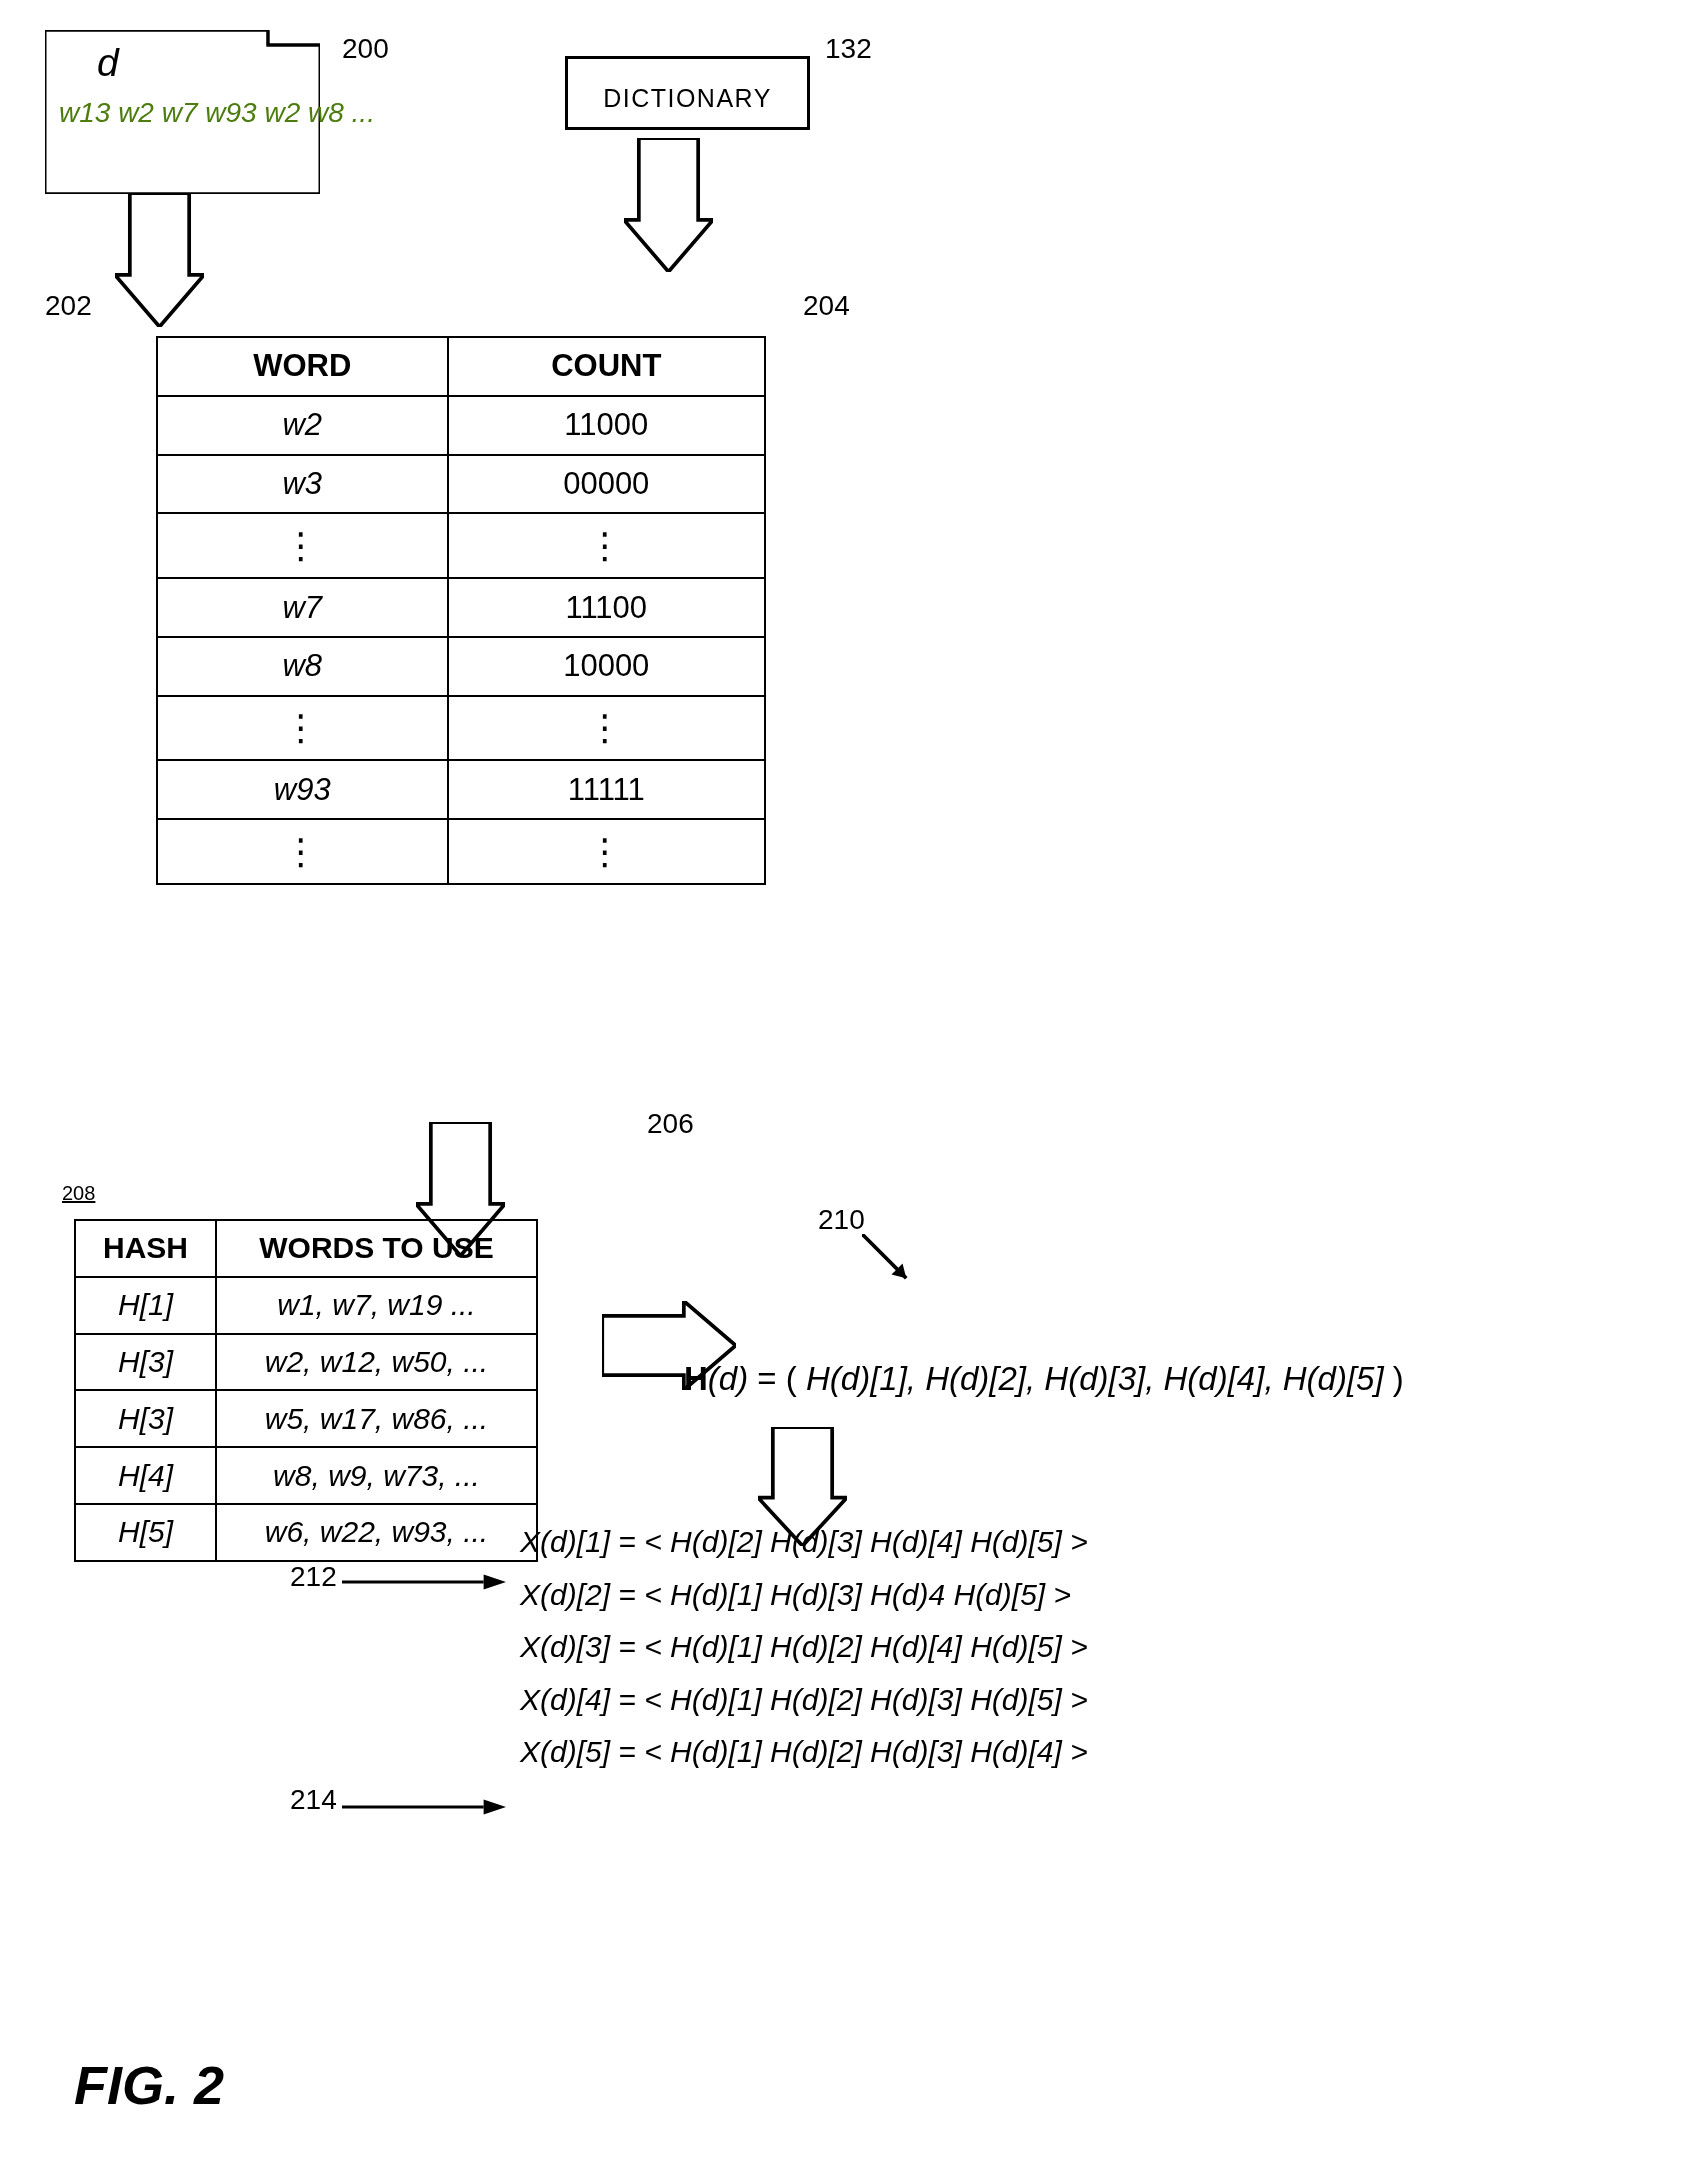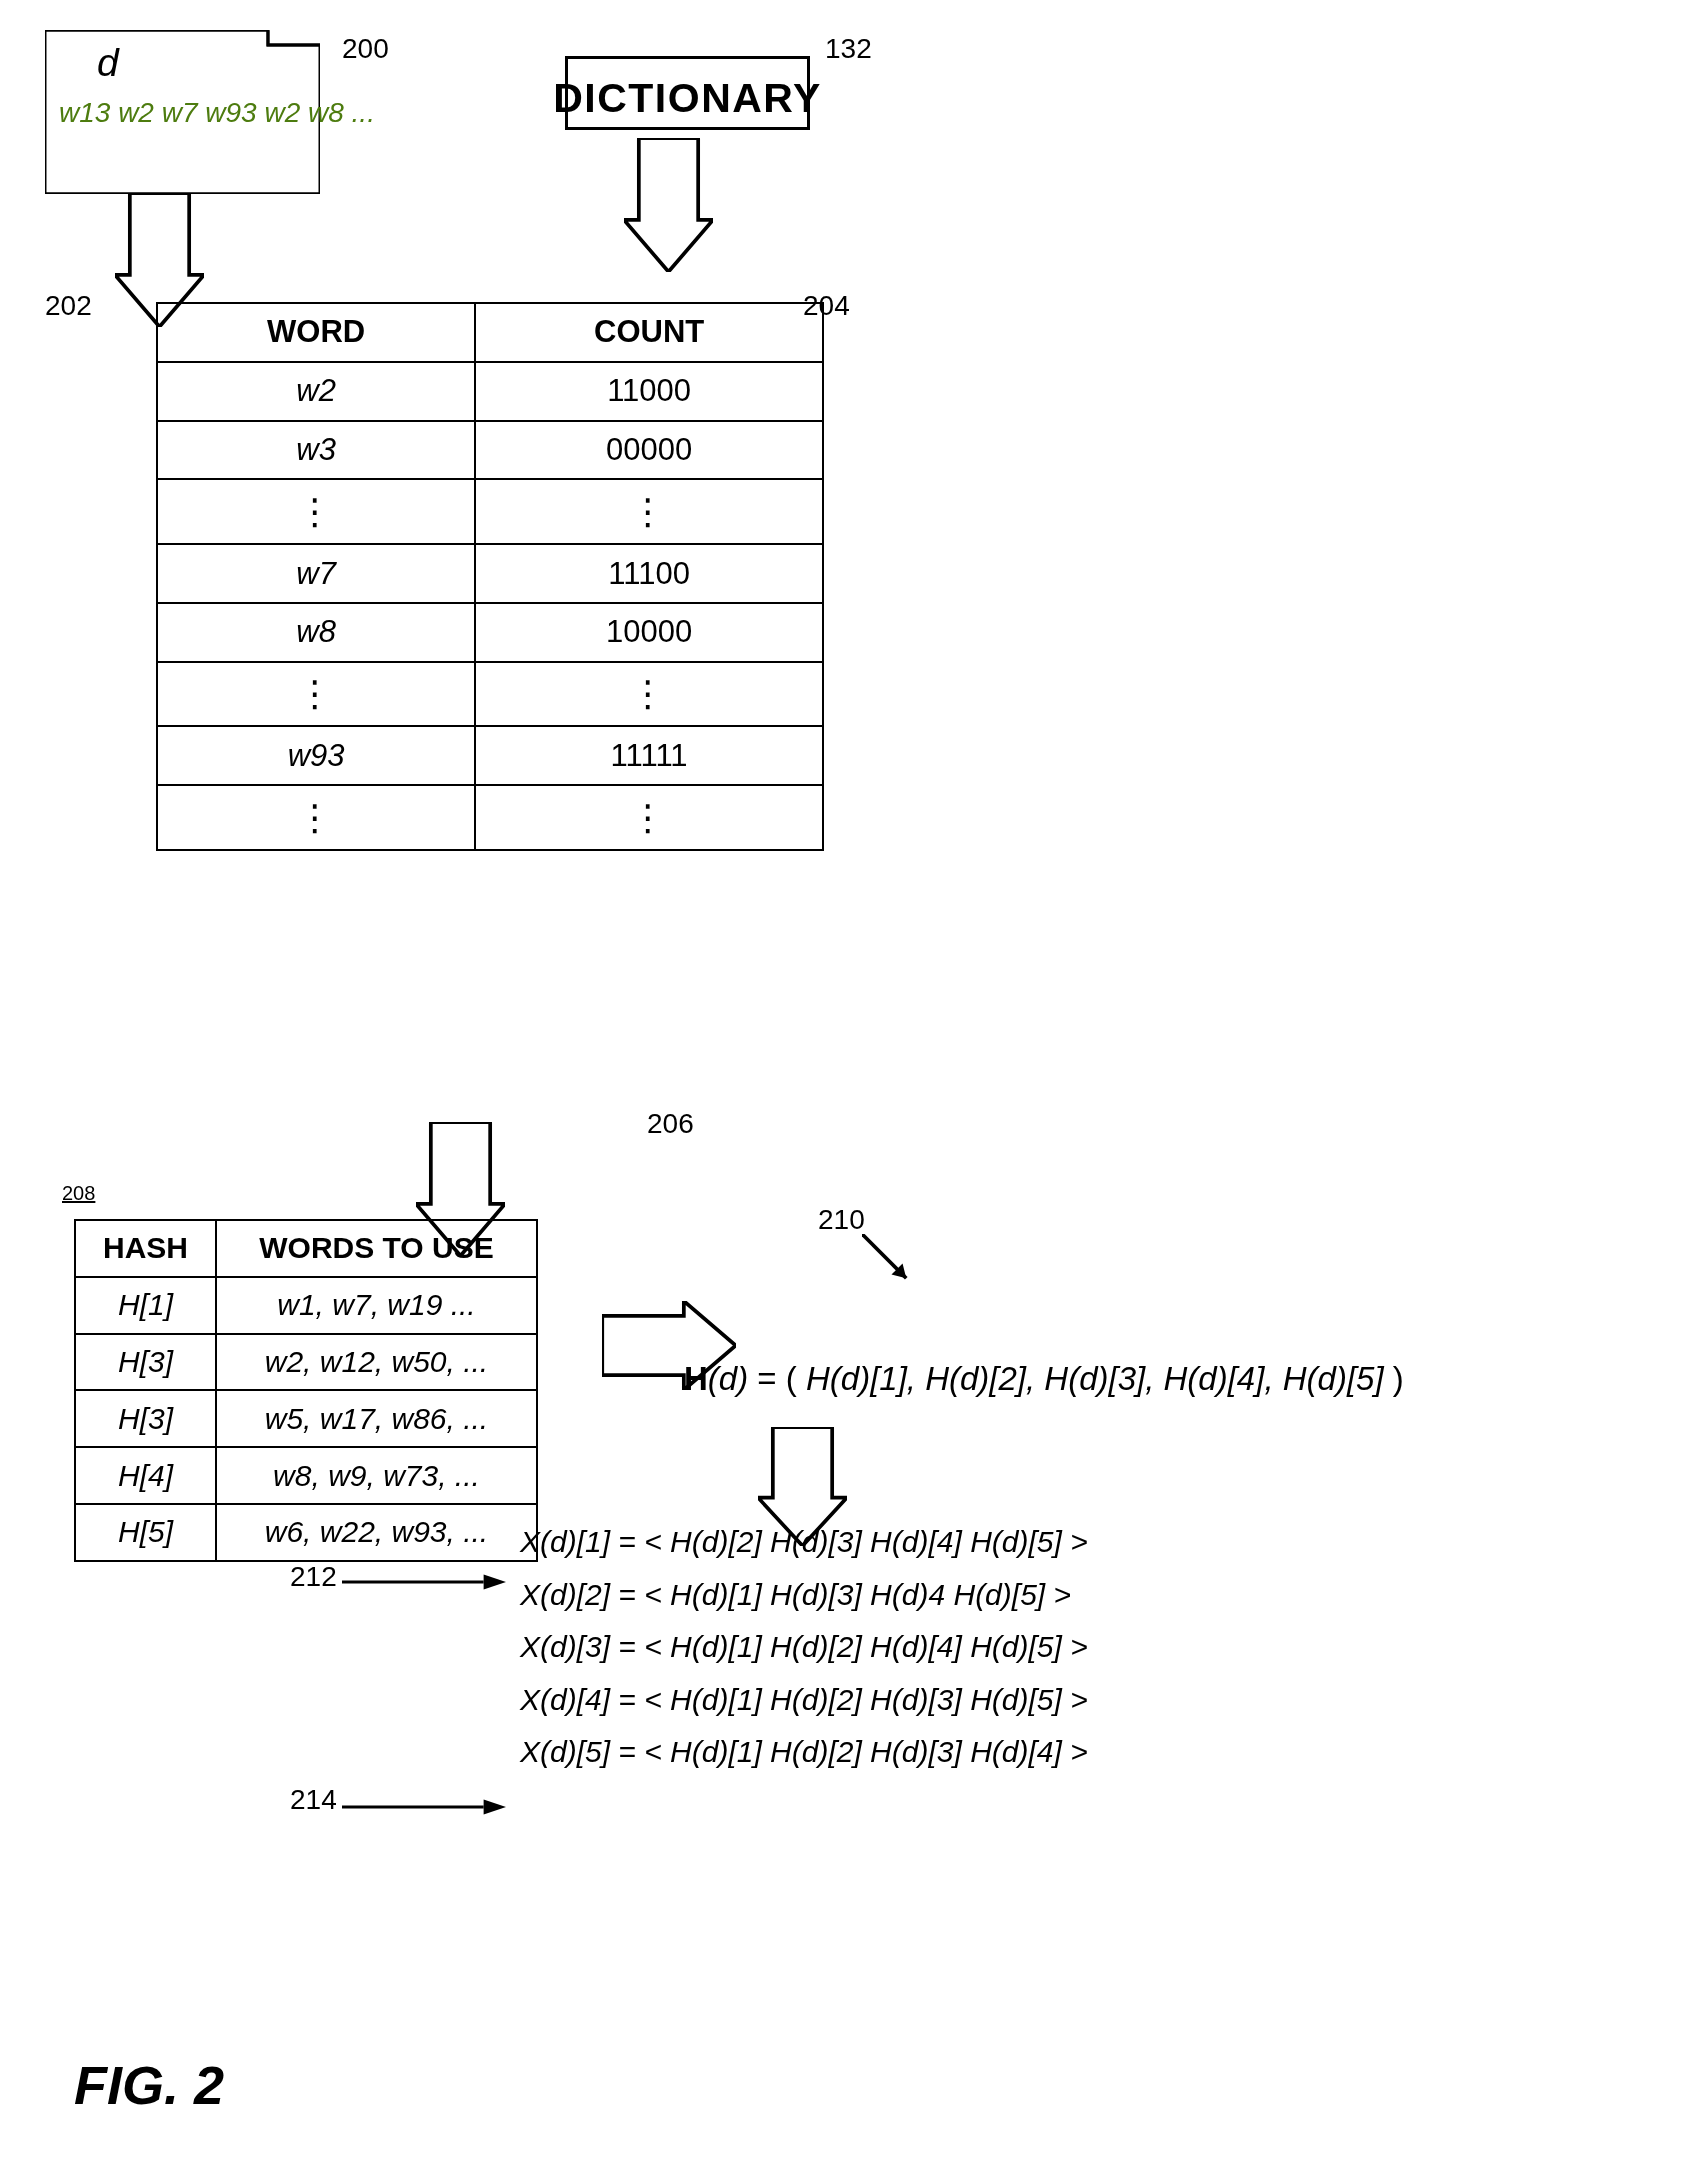--- a/index.html
+++ b/index.html
@@ -64,22 +64,22 @@
       top: 56px;
       left: 565px;
       width: 245px;
       height: 74px;
       border: 3px solid #000;
       display: flex;
       align-items: center;
       justify-content: center;
     }
     .dict-box-label {
-      font-size: 41px;
-      font-weight: bold;
+      font-size: 25px;
+      font-weight: normal;
       letter-spacing: 1.5px;
       margin-top: 11px;
     }
     .label-132 {
       position: absolute;
       top: 33px;
       left: 825px;
       font-size: 28px;
     }
 
@@ -95,24 +95,24 @@
     .label-204 {
       position: absolute;
       top: 290px;
       left: 803px;
       font-size: 28px;
     }
 
     
     .wc-table {
       position: absolute;
-      top: 302px;
+      top: 336px;
       left: 156px;
       border-collapse: collapse;
-      width: 668px;
+      width: 610px;
     }
     .wc-table th, .wc-table td {
       border: 2.2px solid #000;
       text-align: center;
       padding: 10.4px 15px;
       font-size: 31px;
     }
     .wc-table th {
       font-weight: bold;
     }

